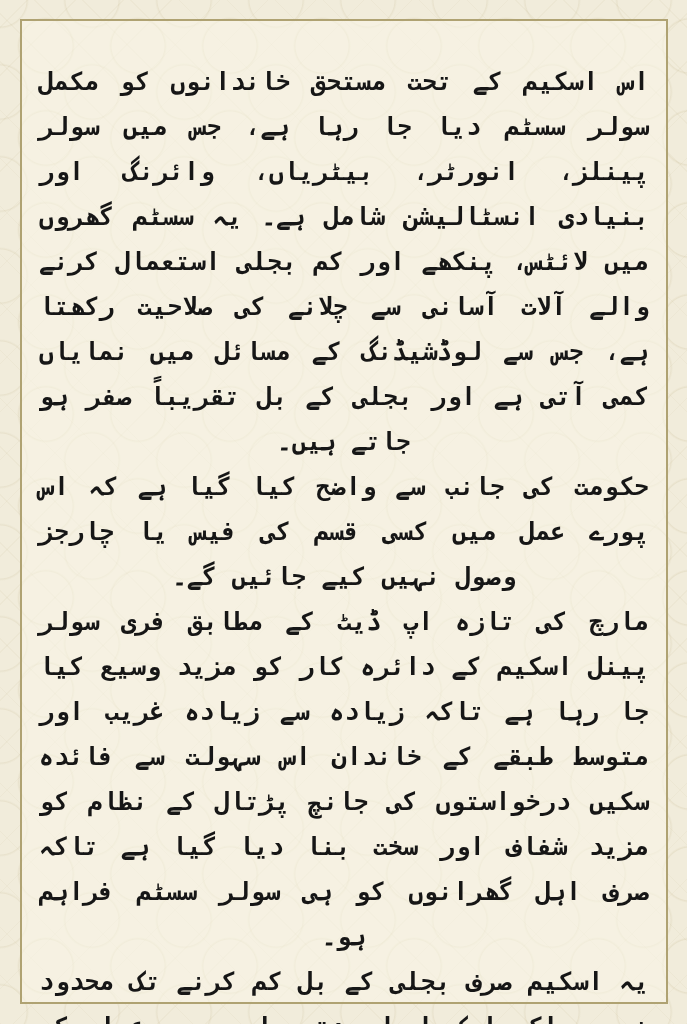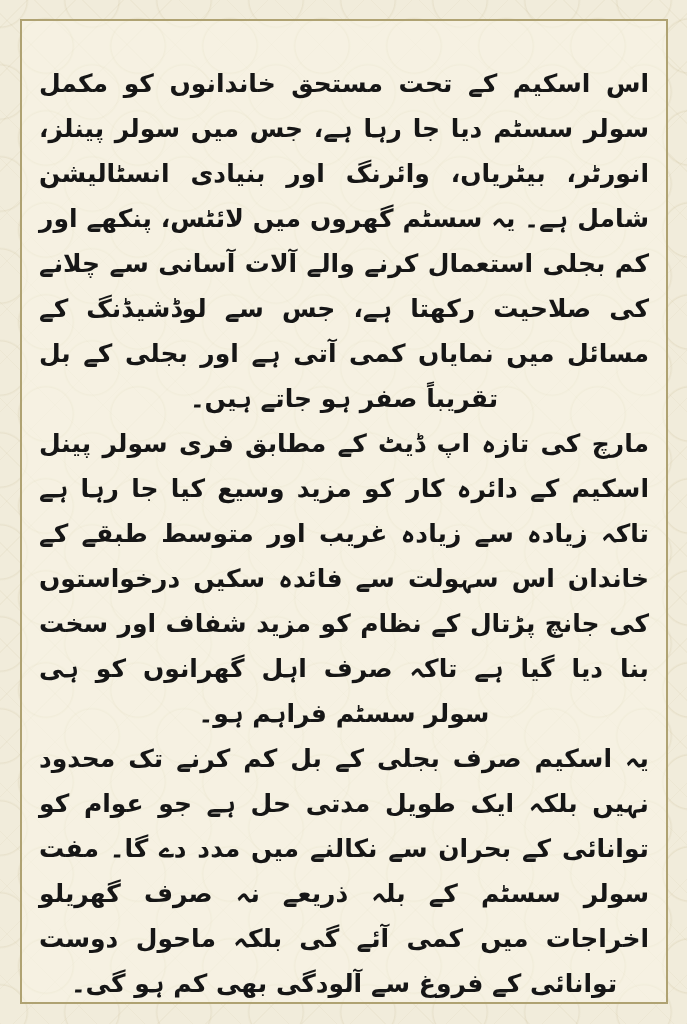--- a/index.html
+++ b/index.html
@@ -51,28 +51,30 @@
     font-size: 25px;
     font-weight: bold;
     line-height: 45px;
     text-align: justify;
     text-align-last: center;
   }
 
   .content p {
     margin: 0;
     padding: 0;
+    font-family: Liberation Mono, monospace;
   }
 </style>
 </head>
 <body>
 
 <div class="page">
   <div class="pattern"></div>
   <div class="frame">
     <div class="content" dir="rtl" lang="ur">
       <p>اس اسکیم کے تحت مستحق خاندانوں کو مکمل سولر سسٹم دیا جا رہا ہے، جس میں سولر پینلز، انورٹر، بیٹریاں، وائرنگ اور بنیادی انسٹالیشن شامل ہے۔ یہ سسٹم گھروں میں لائٹس، پنکھے اور کم بجلی استعمال کرنے والے آلات آسانی سے چلانے کی صلاحیت رکھتا ہے، جس سے لوڈشیڈنگ کے مسائل میں نمایاں کمی آتی ہے اور بجلی کے بل تقریباً صفر ہو جاتے ہیں۔</p>
+      <p>حکومت کی جانب سے واضح کیا گیا ہے کہ اس پورے عمل میں کسی قسم کی فیس یا چارجز وصول نہیں کیے جائیں گے۔</p>
       <p>مارچ کی تازہ اپ ڈیٹ کے مطابق فری سولر پینل اسکیم کے دائرہ کار کو مزید وسیع کیا جا رہا ہے تاکہ زیادہ سے زیادہ غریب اور متوسط طبقے کے خاندان اس سہولت سے فائدہ سکیں درخواستوں کی جانچ پڑتال کے نظام کو مزید شفاف اور سخت بنا دیا گیا ہے تاکہ صرف اہل گھرانوں کو ہی سولر سسٹم فراہم ہو۔</p>
       <p>یہ اسکیم صرف بجلی کے بل کم کرنے تک محدود نہیں بلکہ ایک طویل مدتی حل ہے جو عوام کو توانائی کے بحران سے نکالنے میں مدد دے گا۔ مفت سولر سسٹم کے بلہ ذریعے نہ صرف گھریلو اخراجات میں کمی آئے گی بلکہ ماحول دوست توانائی کے فروغ سے آلودگی بھی کم ہو گی۔</p>
 
     </div>
   </div>
 </div>
 
 </body></html>

